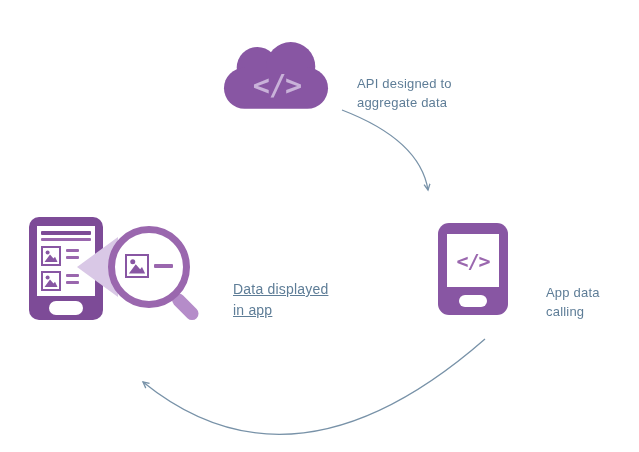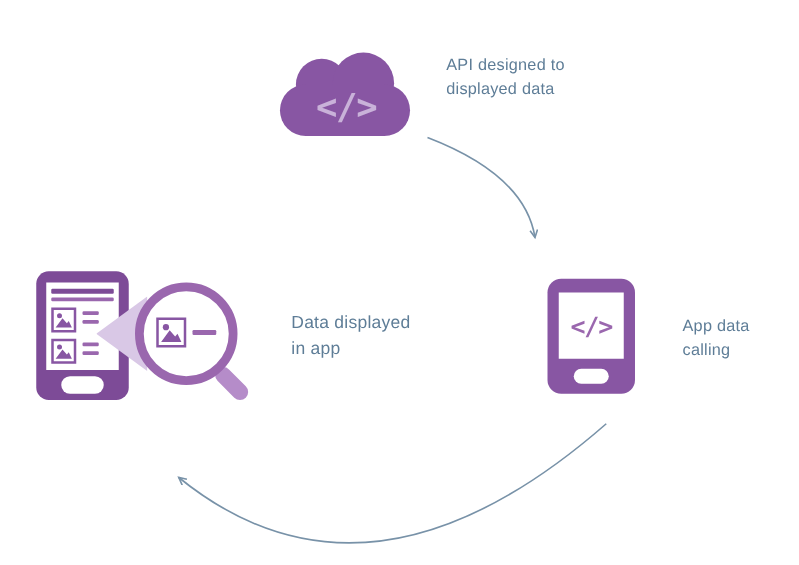--- a/index.html
+++ b/index.html
@@ -16,21 +16,21 @@
   .bubble {
     position:absolute; border-radius:50%;
     background: radial-gradient(circle at 50% 44%,
       #ffffff 0%, #ffffff 58%, #fbf8fd 72%, #f4ecf9 83%,
       #ead e 90%, #e9dbf2 93%, #e3d2ec 97%, #f6f1fa 100%);
   }
   .bubble-cloud   { left:200px; top:6px;   width:144px; height:144px; }
   .bubble-appcode { left:388px; top:195px; width:149px; height:149px; }
   .bubble-display { left:4px;   top:158px; width:217px; height:218px; }
 
-  .label { position:absolute; color:var(--text); font-size:13px; line-height:19px; letter-spacing:0.2px; }
+  .label { position:absolute; color:var(--text); font-size:13px; line-height:19px; letter-spacing:0.2px;margin-top:32px; }
   .label.big { font-size:14px; line-height:21px; }
 
   
   .cloud { position:absolute; left:22px; top:32px; width:108px; height:71px; }
   .cfill { fill:var(--purple); }
   .cloud-glyph {
     fill:var(--glyph_light); text-anchor:middle;
     font-family:"DejaVu Sans Mono", monospace; font-weight:bold; font-size:29px; letter-spacing:-1px;
   }
 
@@ -100,21 +100,21 @@
   <div class="bubble bubble-cloud">
     <svg class="cloud" viewBox="0 0 110 72">
       <circle class="cfill" cx="36" cy="30" r="21"></circle>
       <circle class="cfill" cx="70" cy="29" r="25"></circle>
       <rect class="cfill" x="2" y="30" width="106" height="42" rx="21"></rect>
       <text class="cloud-glyph" x="56" y="58">&lt;/&gt;</text>
     </svg>
   </div>
   <div class="label" style="left:357px; top:42px;">
     <div>API designed to</div>
-    <div>displayed data</div>
+    <div>aggregate data</div>
   </div>
 
   <div class="bubble bubble-appcode">
     <div class="phone phone-right">
       <div class="screen screen-right">
         <div class="screen-glyph">&lt;/&gt;</div>
       </div>
       <div class="home home-right"></div>
     </div>
   </div>
@@ -151,18 +151,18 @@
     <div class="mag">
       <div class="thumb tm">
         <svg viewBox="0 0 16 16">
             <circle cx="4.6" cy="4.6" r="2"></circle>
             <path d="M1.5 14 L7 6.5 L10.5 10.6 L12 8.8 L14.5 14 Z"></path>
           </svg>
       </div>
       <div class="hline rm"></div>
     </div>
   </div>
-  <div class="label big" style="left:233px; top:247px;">
+  <div class="label big" style="left:233px; top:247px;text-decoration:underline;">
     <div>Data displayed</div>
     <div>in app</div>
   </div>
 
 </div>
 
 </body></html>

